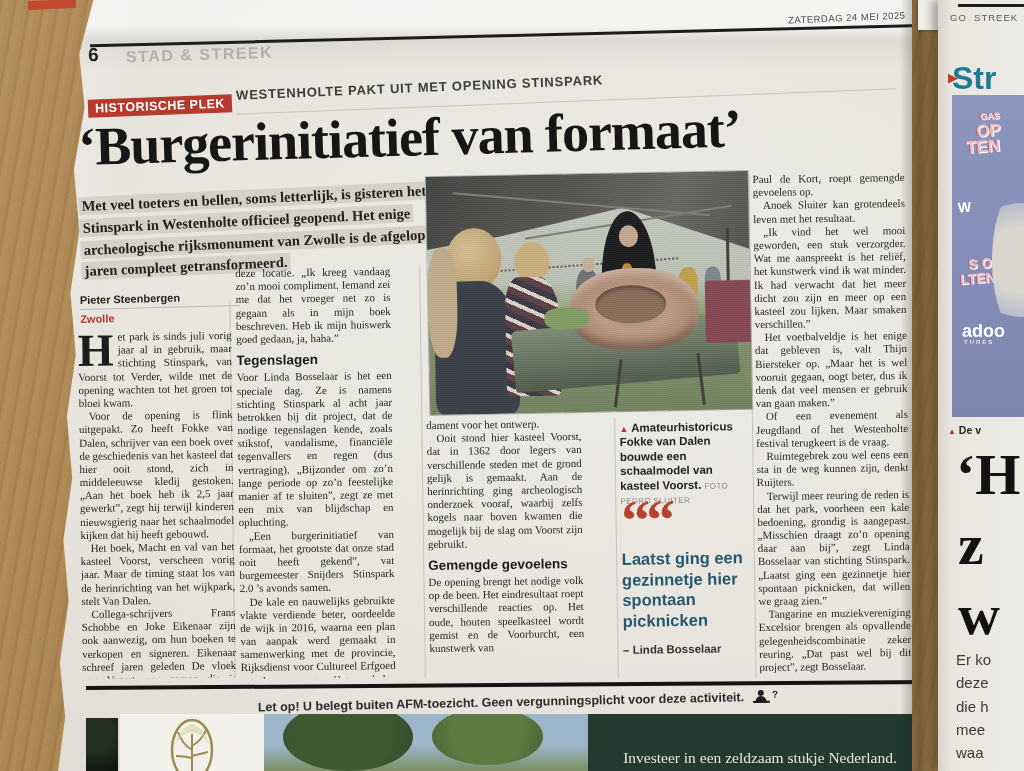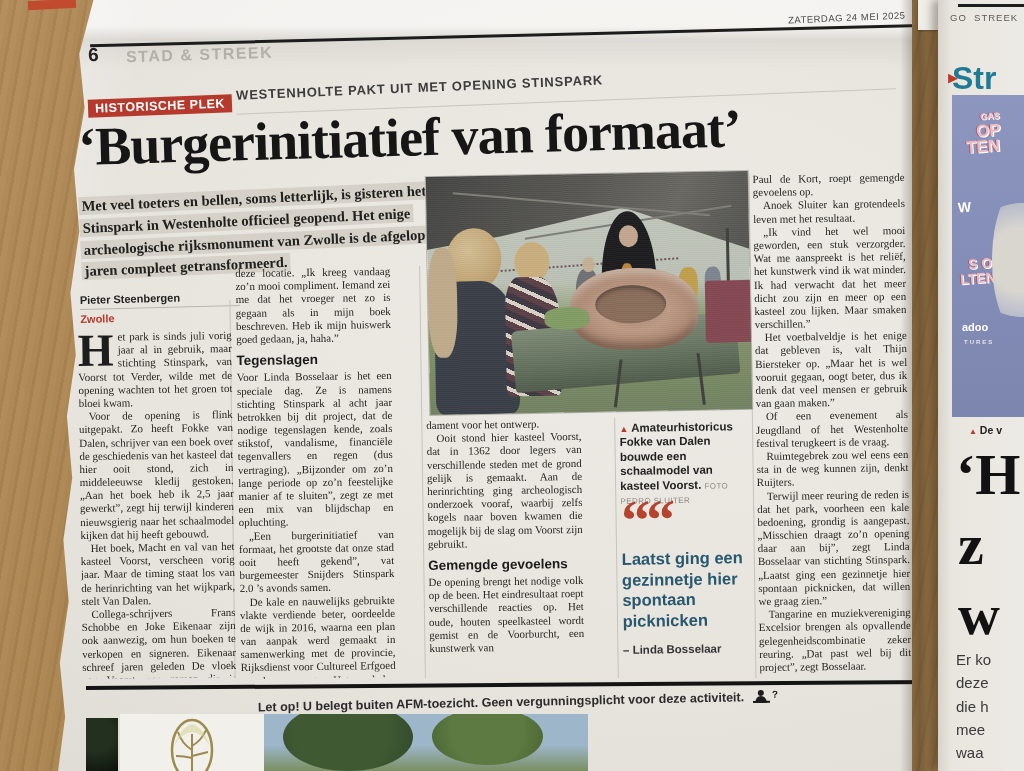--- a/index.html
+++ b/index.html
@@ -114,21 +114,21 @@
   .ad-green .tagline{font-family:"Liberation Serif",serif;color:#ece7da;font-size:15.5px;padding-bottom:4px;white-space:nowrap;}
 
   
   .rp-rule{position:absolute;left:20px;top:4px;width:66px;height:3px;background:#1d1d1d;}
   .rp-header{position:absolute;left:12px;top:12px;font-size:9.5px;color:#5a5a5a;letter-spacing:1px;}
   .rp-arrow{position:absolute;left:10px;top:70px;color:#c23b2a;font-size:13px;}
   .rp-str{position:absolute;left:14px;top:60px;font-size:32px;font-weight:bold;color:#1f7a96;}
   .rp-poster{position:absolute;left:14px;top:95px;width:72px;height:322px;overflow:hidden;
     background:linear-gradient(180deg,#8d96be 0%,#828cb6 60%,#7d86ae 100%);}
   .rp-poster .chunk{position:absolute;font-weight:bold;color:#e9bcc4;text-shadow:1px 1px 0 #fff,-1px 0 0 #a65b6b;transform:rotate(-4deg);}
-  .rp-caption{position:absolute;left:10px;top:424px;font-size:10.5px;font-weight:bold;color:#222;white-space:nowrap;margin-left:21px;}
+  .rp-caption{position:absolute;left:10px;top:424px;font-size:10.5px;font-weight:bold;color:#222;white-space:nowrap;}
   .rp-caption .tri{color:#b5392c;font-size:8px;}
   .rp-h1{position:absolute;font-family:"Liberation Serif",serif;font-weight:bold;color:#121212;font-size:58px;line-height:1;}
   .rp-lede{position:absolute;left:18px;top:648px;font-size:15px;line-height:1.55;color:#3a3a3a;}
   .corner-red{position:absolute;left:28px;top:0;width:48px;height:9px;background:#c24a2e;transform:rotate(-3deg);}
   .top-white-scrap{position:absolute;left:918px;top:0;width:26px;height:30px;background:#efede8;box-shadow:0 1px 2px rgba(0,0,0,.3);}
 </style>
 </head>
 <body>
 
 <div class="stage">
@@ -254,41 +254,44 @@
         <svg width="52" height="57" viewBox="0 0 52 57" style="display:block;margin:2px auto 0;">
           <ellipse cx="26" cy="34" rx="20" ry="30" fill="none" stroke="#9c8a4f" stroke-width="2.5"></ellipse>
           <path d="M26 62 L26 18 M26 34 Q16 28 12 16 M26 30 Q36 24 40 14 M26 42 Q18 40 10 40 M26 40 Q34 38 42 36" fill="none" stroke="#9c8a4f" stroke-width="2"></path>
           <path d="M8 30 Q26 2 44 30 Q36 10 26 8 Q16 10 8 30" fill="#d6d391" opacity=".55"></path>
         </svg>
       </div>
       <div class="ad-photo">
         <div class="tree-blob" style="left:6%;top:-20%;width:40%;height:120%;background:radial-gradient(circle at 45% 40%,#3f5a33 0 55%,#31482a 100%);"></div>
         <div class="tree-blob" style="left:52%;top:-10%;width:34%;height:100%;background:radial-gradient(circle at 50% 40%,#5d7a42 0 55%,#49622f 100%);"></div>
       </div>
+      <div class="ad-green">
+        <div class="tagline">Investeer in een zeldzaam stukje Nederland.</div>
+      </div>
     </div>
   </div>
 
   <div class="gap-shadow"></div>
   <div class="top-white-scrap"></div>
 
   <div class="page-right">
     <div class="rp-rule"></div>
     <div class="rp-header sans">
       <span>GO</span>&nbsp;&nbsp;<span>STREEK</span>
     </div>
     <div class="rp-arrow">▶</div>
     <div class="rp-str sans">Str</div>
     <div class="rp-poster">
       <div class="chunk" style="left:28px;top:16px;font-size:9px;">GAS</div>
       <div class="chunk" style="left:24px;top:26px;font-size:17px;">OP</div>
       <div class="chunk" style="left:14px;top:42px;font-size:17px;">TEN</div>
       <div class="chunk" style="left:6px;top:104px;font-size:14px;color:#fff;text-shadow:none;">W</div>
       <div class="chunk" style="left:16px;top:160px;font-size:14px;">S OF</div>
       <div class="chunk" style="left:8px;top:175px;font-size:14px;">LTEN</div>
-      <div class="chunk" style="left:10px;top:226px;font-size:11px;color:#fff;text-shadow:none;transform:none;">adoo</div>
+      <div class="chunk" style="left:10px;top:226px;font-size:18px;color:#fff;text-shadow:none;transform:none;">adoo</div>
       <div class="chunk" style="left:12px;top:244px;font-size:6px;color:#e6e2f0;letter-spacing:2px;text-shadow:none;transform:none;">TURES</div>
       <div style="position:absolute;left:40px;top:90px;width:60px;height:150px;border-radius:50%;background:radial-gradient(circle,#d8d6cf 0 40%,#b9bccb 70%,rgba(0,0,0,0) 71%);"></div>
     </div>
     <div class="rp-caption sans">
       <span class="tri">▲</span>
       <b><span>De v</span></b>
     </div>
     <div class="rp-h1" style="left:18px;top:446px;">‘H</div>
     <div class="rp-h1" style="left:20px;top:516px;">z</div>
     <div class="rp-h1" style="left:20px;top:586px;">w</div>

